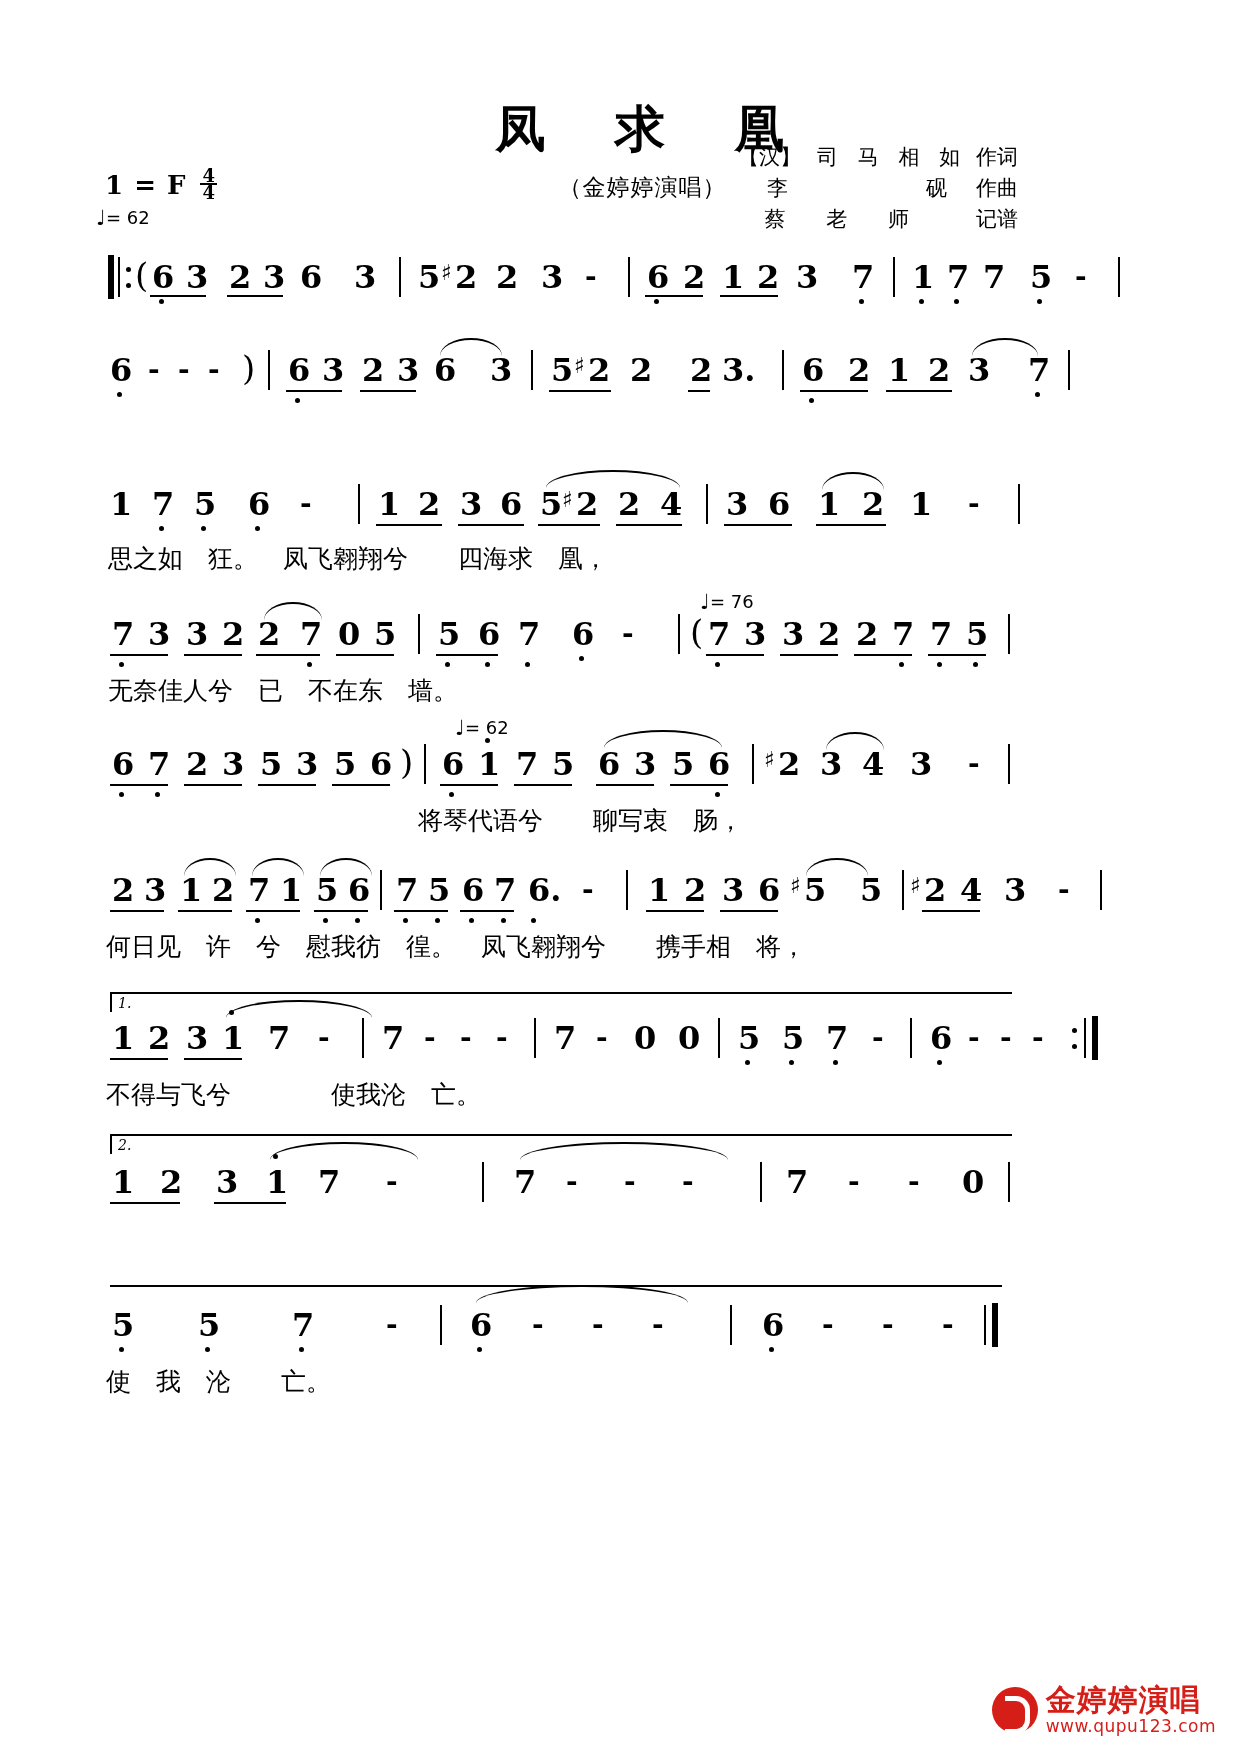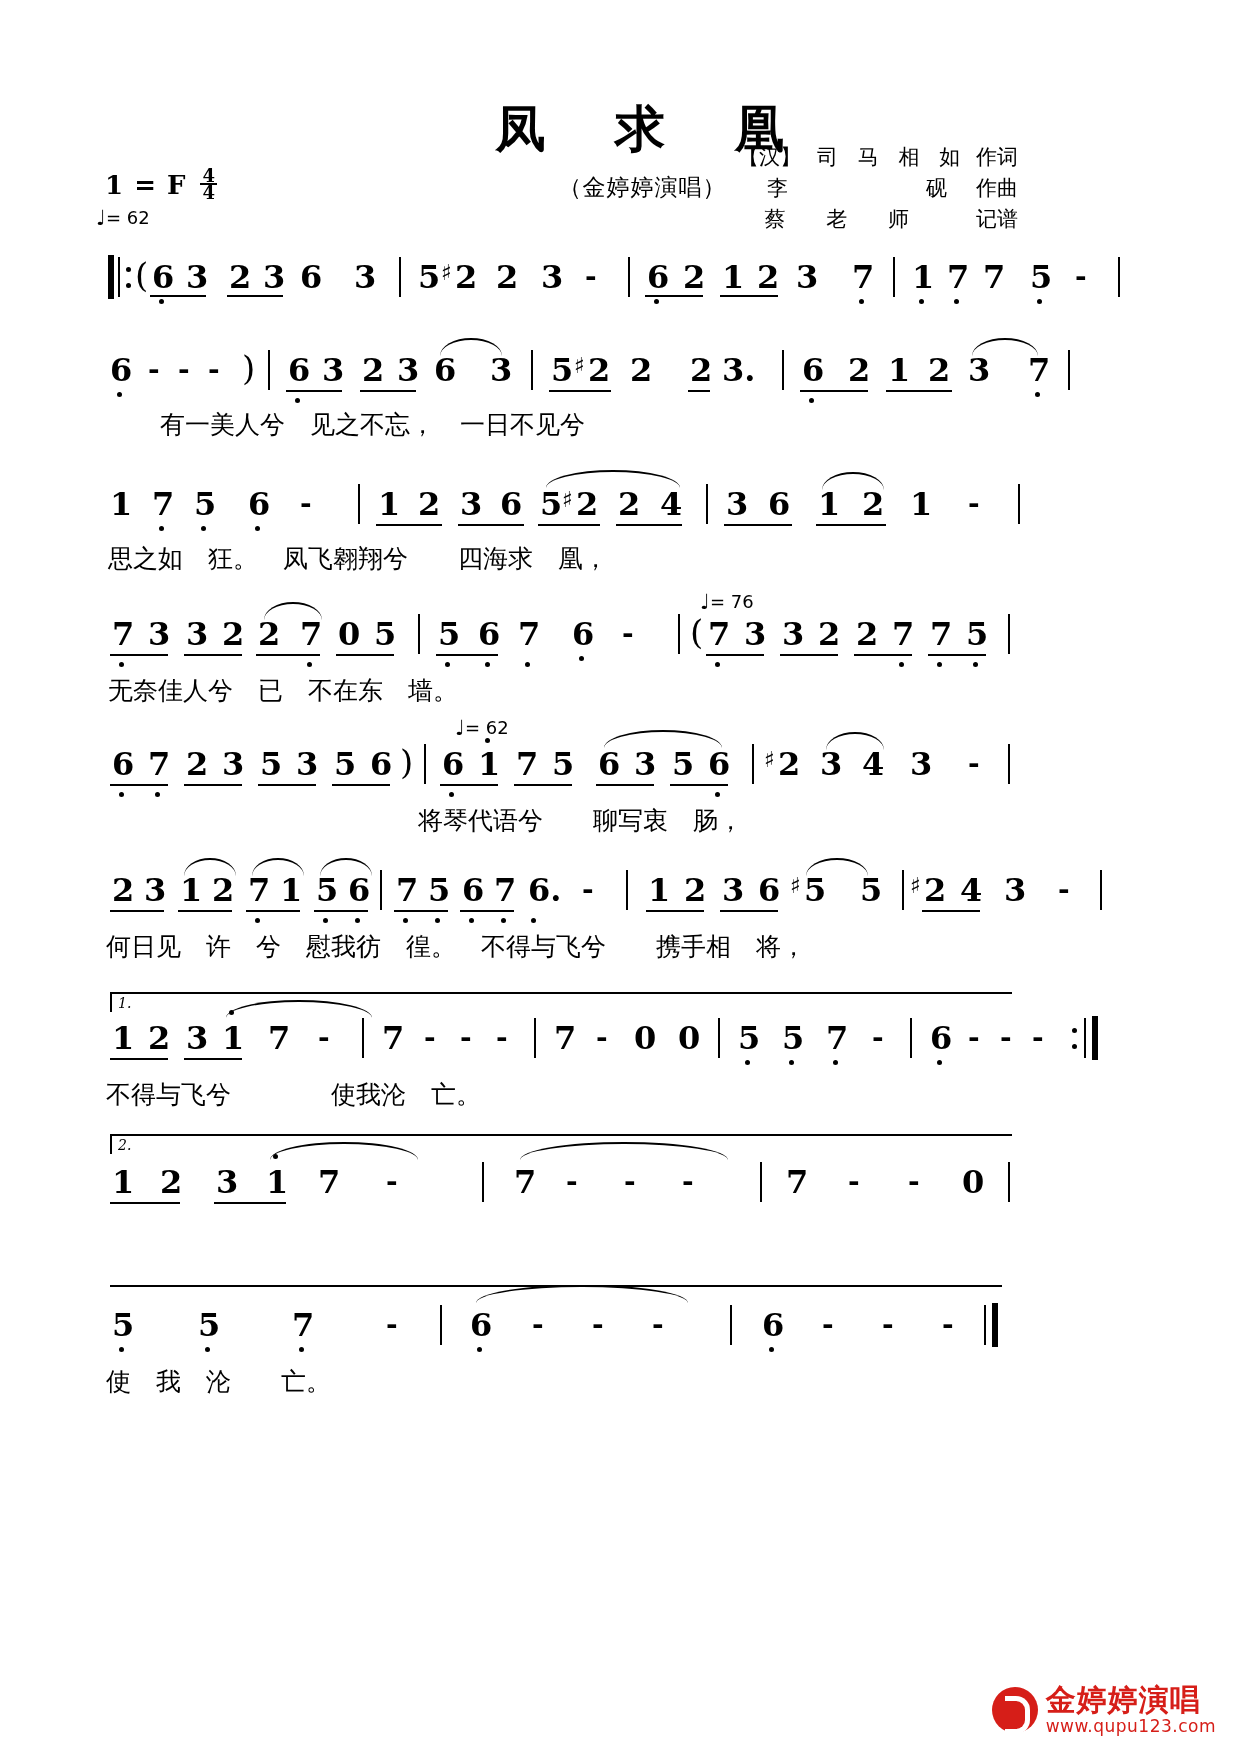--- a/index.html
+++ b/index.html
@@ -428,23 +428,20 @@
     <span class="g note" style="left:848px; top:6px">2</span>
     <div class="beam" style="left:800px; top:42px; width:68px"></div>
     <span class="g note" style="left:888px; top:6px">1</span>
     <span class="g note" style="left:928px; top:6px">2</span>
     <div class="beam" style="left:886px; top:42px; width:66px"></div>
     <span class="g note" style="left:968px; top:6px">3</span>
     <span class="g note" style="left:1028px; top:6px">7</span>
     <div class="odot-low" style="left:1035px; top:44px"></div>
     <div class="slur" style="left:972px; top:-10px; width:66px"></div>
     <div class="barline" style="left:1068px; top:2px"></div>
-  </div>
-  <div class="lyrics-row">
-    <span class="lyr" style="left:160px; top:10px">有一美人兮　见之不忘，　一日不见兮</span>
   </div>
 </div>
 
 <div class="system" style="top:482px">
   <div class="notes-row">
     <span class="g note" style="left:110px; top:6px">1</span>
     <span class="g note" style="left:152px; top:6px">7</span>
     <div class="odot-low" style="left:159px; top:44px"></div>
     <span class="g note" style="left:194px; top:6px">5</span>
     <div class="odot-low" style="left:201px; top:44px"></div>
@@ -651,21 +648,21 @@
 
     <span class="sharp" style="left:910px; top:2px">♯</span>
     <span class="g note" style="left:924px; top:6px">2</span>
     <span class="g note" style="left:960px; top:6px">4</span>
     <div class="beam" style="left:922px; top:42px; width:58px"></div>
     <span class="g note" style="left:1004px; top:6px">3</span>
     <span class="g dash" style="left:1058px; top:6px">-</span>
     <div class="barline" style="left:1100px; top:2px"></div>
   </div>
   <div class="lyrics-row">
-    <span class="lyr" style="left:106px; top:12px">何日见　许　兮　慰我彷　徨。　不得与飞兮　　携手相　将，</span>
+    <span class="lyr" style="left:106px; top:12px">何日见　许　兮　慰我彷　徨。　凤飞翱翔兮　　携手相　将，</span>
   </div>
 </div>
 
 <div class="system" style="top:1000px">
   <div class="volta" style="left:110px; top:-8px; width:900px">
     <span class="vnum">1.</span>
   </div>
   <div class="notes-row" style="top:16px">
     <span class="g note" style="left:112px; top:6px">1</span>
     <span class="g note" style="left:148px; top:6px">2</span>

